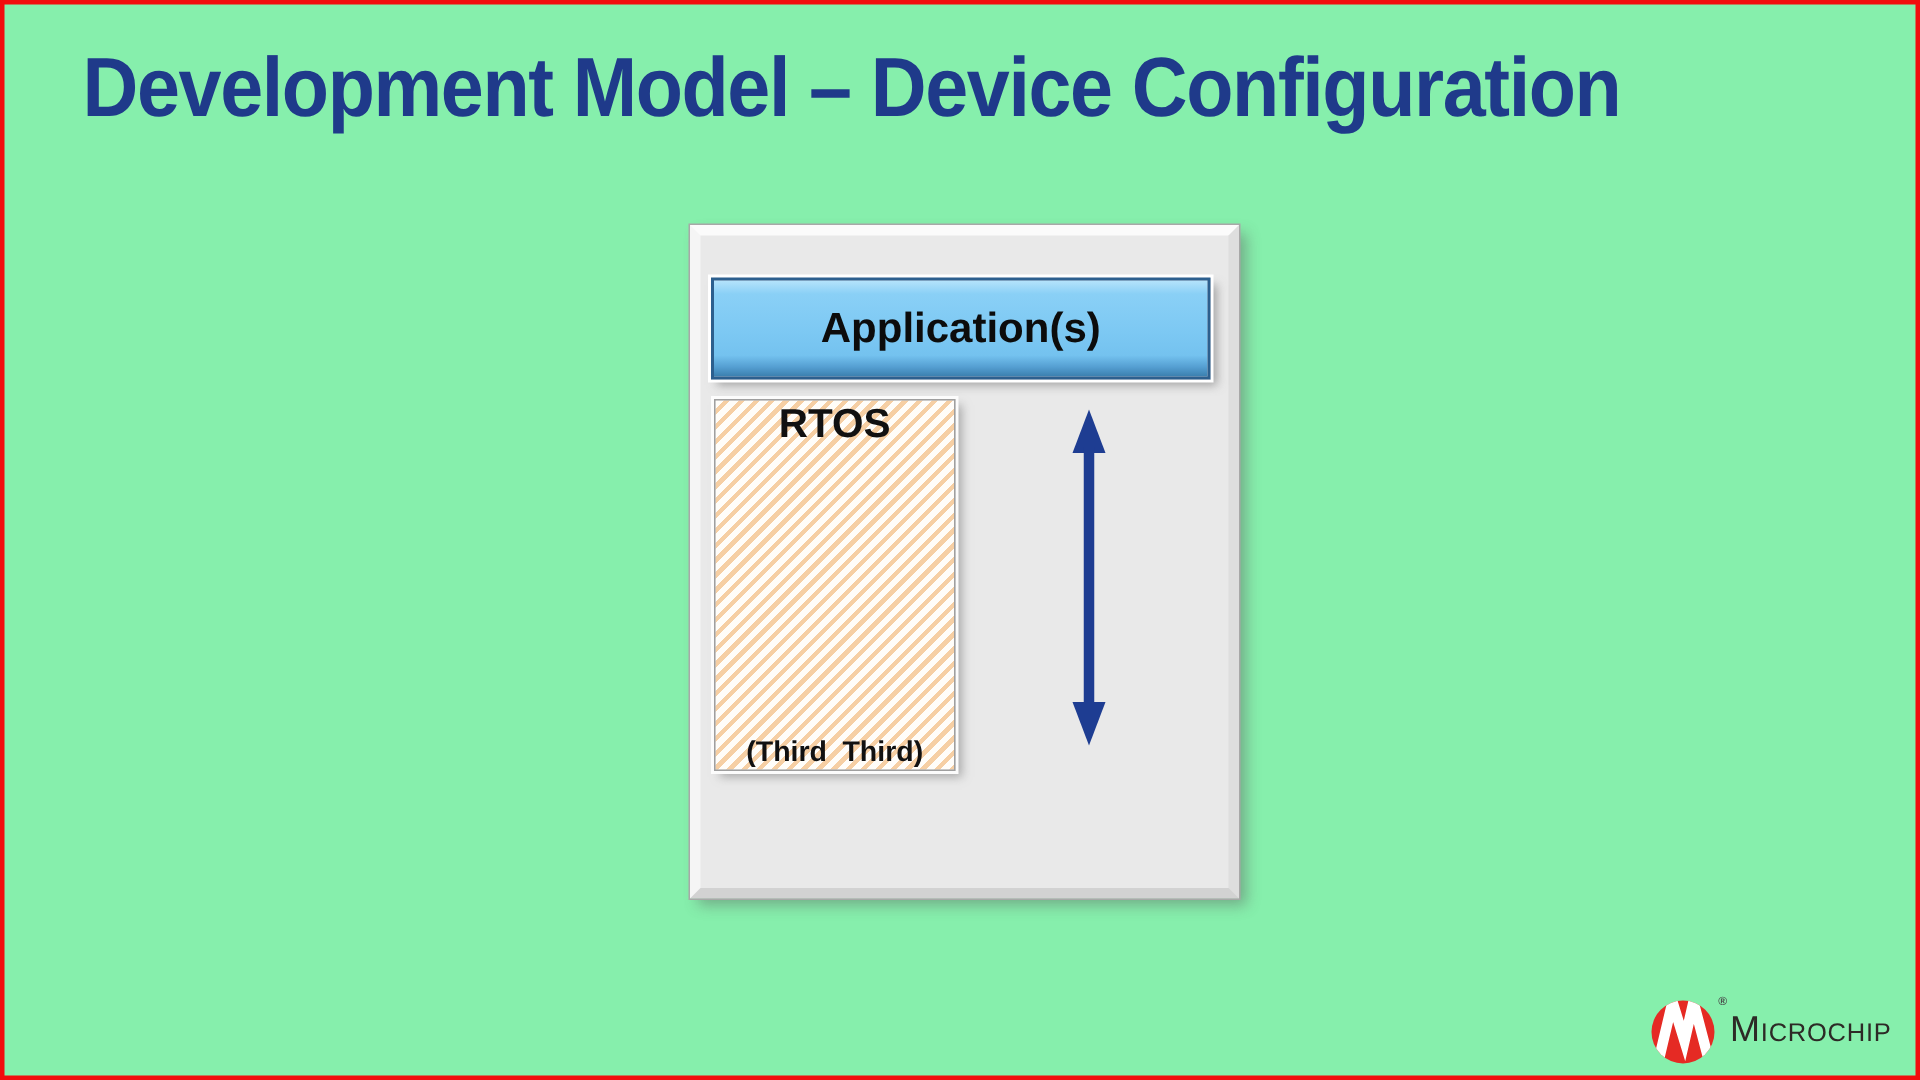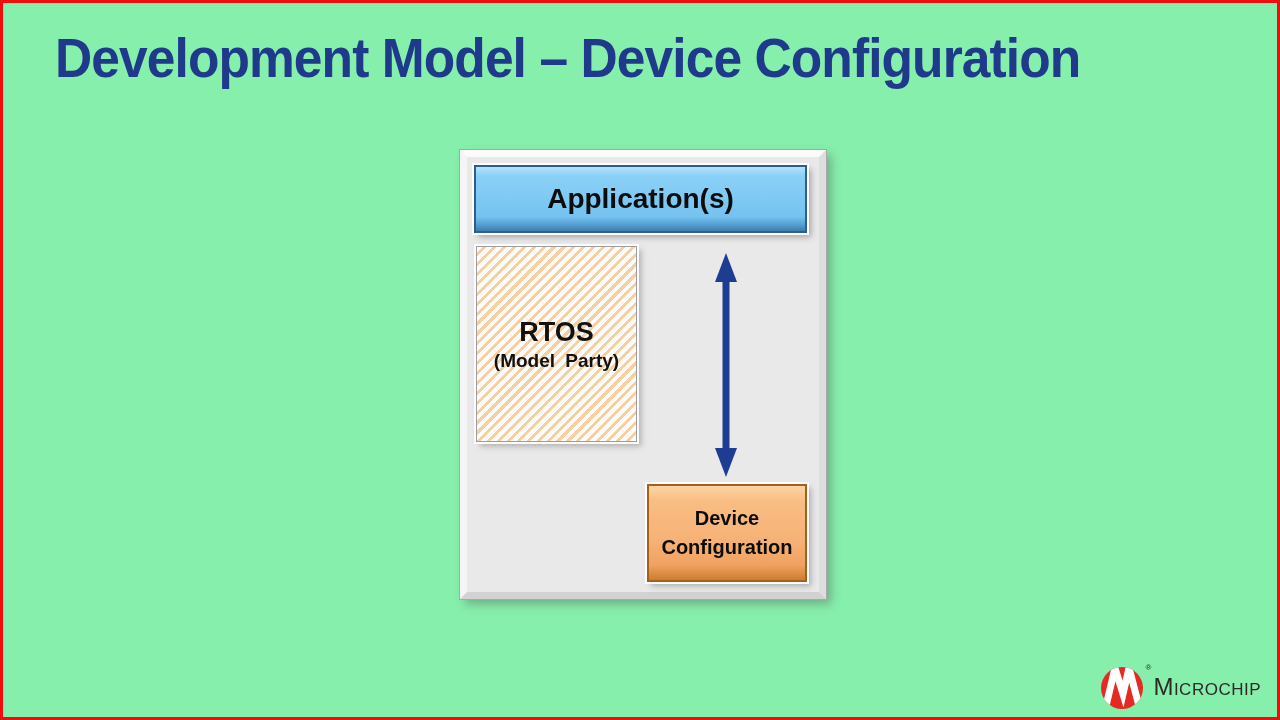--- a/index.html
+++ b/index.html
@@ -27,49 +27,49 @@
   .container-box {
     position:absolute; left:457px; top:147px;
     width:366px; height:449px;
     box-sizing:border-box;
     background:#e9e9e9;
     border:7px solid;
     border-color:#fbfbfb #dedede #d2d2d2 #f5f5f5;
     outline:1px solid #a8a8a8;
     box-shadow:5px 5px 9px rgba(90,90,90,0.45);
   }
-  .container-box .inner { position:relative; width:100%; height:100%; }
+  .container-box .inner { position:relative; width:100%; height:100%;margin-top:20px; }
 
   
   .app-bar {
     position:absolute; left:7px; top:8px;
     width:333px; height:68px;
     box-sizing:border-box;
     background:linear-gradient(180deg,
       #b5e3fb 0%, #8ad0f6 14%, #7cc8f3 55%,
       #74c2ef 78%, #559fd2 90%, #3a7fae 100%);
     border:2px solid #2c5f8e;
     box-shadow:0 0 0 2px #ffffff, 4px 4px 6px rgba(110,110,110,0.55);
     display:flex; align-items:center; justify-content:center;
   }
   .app-bar .label {
     font-size:28px; font-weight:bold; color:#0c0c0c;
   }
 
   
   .rtos-box {
     position:absolute; left:9px; top:89px;
-    width:161px; height:196px;
+    width:161px; height:248px;
     box-sizing:border-box;
     background:repeating-linear-gradient(135deg,
       #fffdf9 0px, #fffdf9 4px,
       var(--rtos_stripe, #f6cfa4) 4px, var(--rtos_stripe, #f6cfa4) 7px);
     border:1px solid #9f9f9f;
     box-shadow:0 0 0 2px #fcfcfc, 4px 4px 6px rgba(120,120,120,0.55);
-    display:flex; flex-direction:column; align-items:center; justify-content:center;
+    display:flex; flex-direction:column; align-items:center; justify-content:space-between;
     row-gap:2px;
   }
   .rtos-box .label { font-size:27px; font-weight:bold; color:#111; }
   .rtos-box .sublabel { font-size:19px; font-weight:bold; color:#111; word-spacing:5px; }
 
   
   .arrow-wrap { position:absolute; left:237px; top:95px; width:44px; height:226px; }
 
   
   .device-box {
@@ -116,36 +116,33 @@
 
   <div class="container-box">
     <div class="inner">
 
       <div class="app-bar">
         <span class="label">Application(s)</span>
       </div>
 
       <div class="rtos-box">
         <span class="label">RTOS</span>
-        <span class="sublabel">(Model Party)</span>
+        <span class="sublabel">(Third Third)</span>
       </div>
 
       <div class="arrow-wrap">
         <svg width="44" height="226" viewBox="0 0 44 226" xmlns="http://www.w3.org/2000/svg">
           <g fill="#1e3d92">
             <polygon points="22,1 33,30 11,30"></polygon>
             <rect x="18.5" y="26" width="7" height="174"></rect>
             <polygon points="22,225 33,196 11,196"></polygon>
           </g>
         </svg>
       </div>
 
-      <div class="device-box">
-        <span class="label">Device Configuration</span>
-      </div>
 
     </div>
   </div>
 
   <div class="brand">
     <span class="logo-icon">
       <svg width="50" height="46" viewBox="0 0 50 46" xmlns="http://www.w3.org/2000/svg">
         <defs>
           <clipPath id="mc-clip">
               <circle cx="24" cy="24" r="21"></circle>

